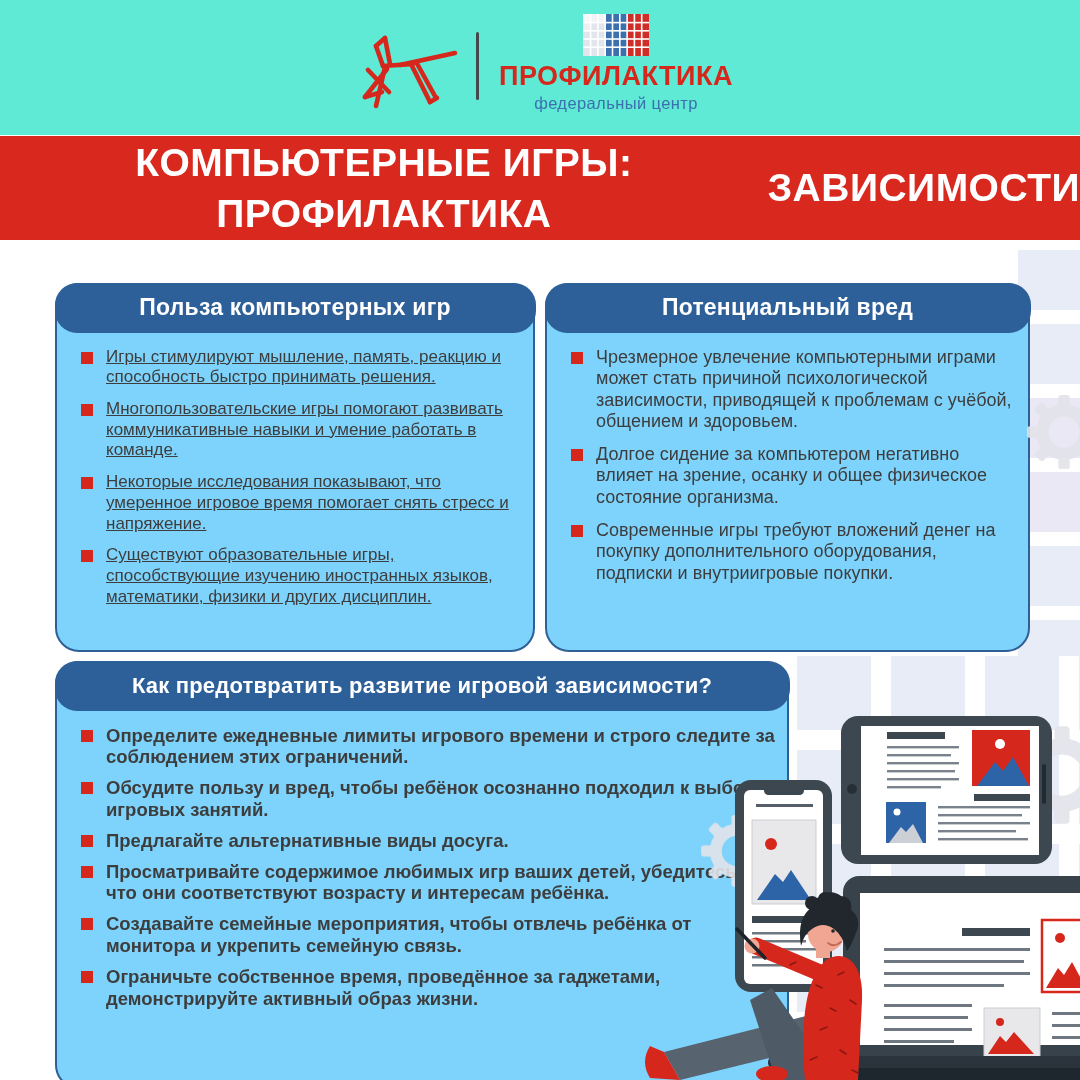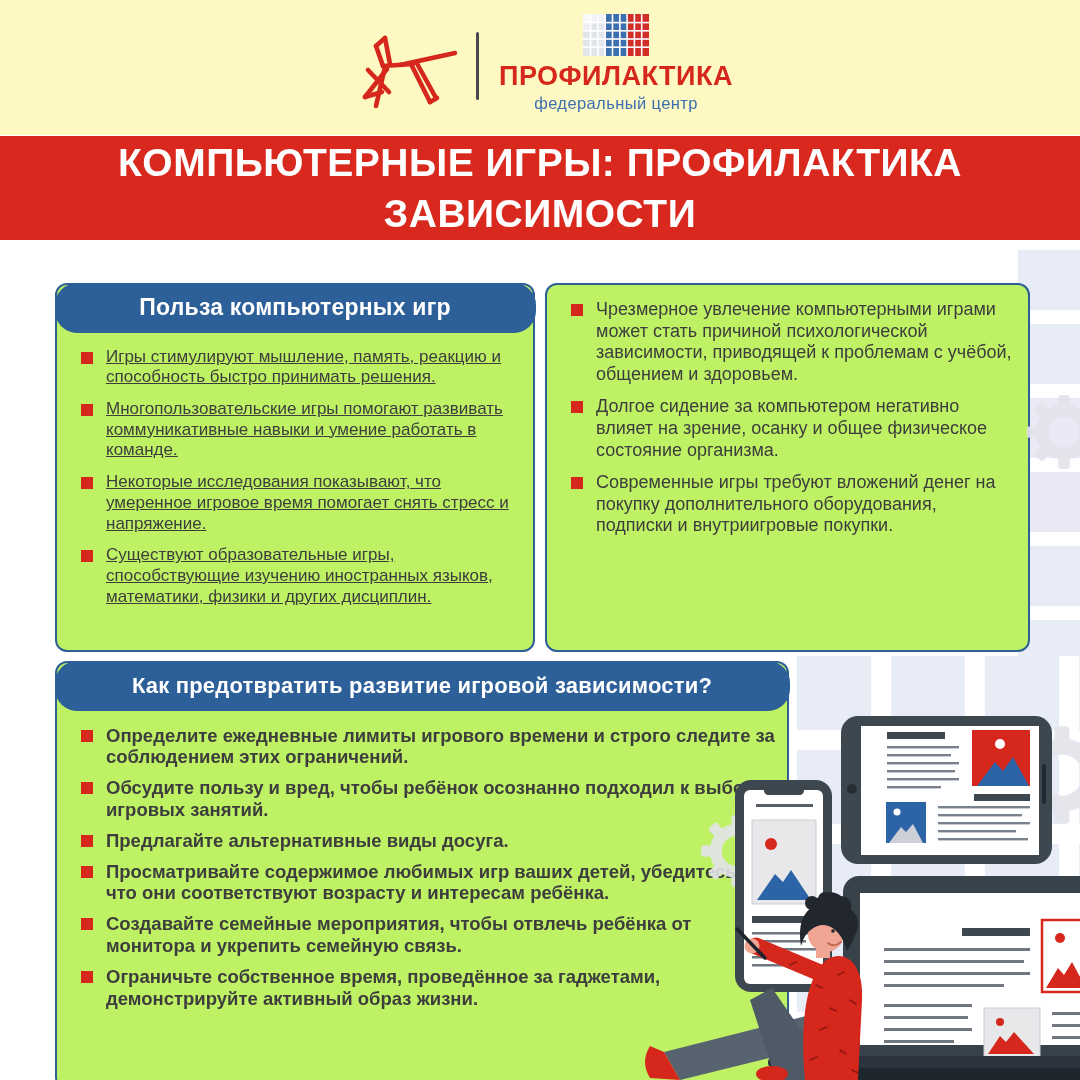--- a/index.html
+++ b/index.html
@@ -1,31 +1,31 @@
 <!DOCTYPE html>
 <html lang="ru"><head>
 <meta charset="utf-8">
 <style>
   html,body{margin:0;padding:0;background:#fff;}
   .poster{
     position:relative;width:1080px;height:1080px;overflow:hidden;background:#ffffff;
     font-family:"Liberation Sans", sans-serif; color:#3d3d3d;
   }
   
-  .top-header{position:absolute;left:0;top:0;width:1080px;height:135px;background:#fef9c3;z-index:3;}
+  .top-header{position:absolute;left:0;top:0;width:1080px;height:135px;background:#5eead4;z-index:3;}
   .brand-svg{position:absolute;left:356px;top:20px;}
   .logo-divider{position:absolute;left:476px;top:32px;width:3px;height:68px;background:#45494d;border-radius:2px;}
   .logo-block{position:absolute;left:498px;top:14px;width:236px;text-align:center;}
   .logo-flag{display:block;margin:0 auto;}
   .logo-title{font-weight:bold;font-size:27px;letter-spacing:.5px;color:#d6271d;margin-top:5px;}
   .logo-subtitle{font-size:16.5px;letter-spacing:.4px;color:#3c6fae;margin-top:2px;}
   
   .banner{
     position:absolute;left:0;top:136px;width:1080px;height:104px;background:#d9291f;z-index:3;
-    display:flex;flex-direction:column;align-items:center;justify-content:center;
+    display:flex;align-items:center;justify-content:center;
     color:#fff;font-weight:bold;font-size:39px;letter-spacing:.5px;line-height:1.32;text-align:center;
   }
   
   .mosaic-col{
     position:absolute;left:1018px;top:250px;width:62px;height:830px;z-index:1;
     background:
       repeating-linear-gradient(180deg, rgba(255,255,255,0) 0 60px, #ffffff 60px 74px),
       repeating-linear-gradient(180deg, #e7ecf7 0 148px, #eae8f4 148px 296px);
   }
   .mosaic-grid{
@@ -34,21 +34,21 @@
       repeating-linear-gradient(90deg, rgba(255,255,255,0) 0 74px, #ffffff 74px 94px),
       repeating-linear-gradient(180deg, rgba(255,255,255,0) 0 74px, #ffffff 74px 94px),
       linear-gradient(#e7ecf7,#e7ecf7);
   }
   .mosaic-stripes{
     position:absolute;left:96px;top:1020px;width:712px;height:60px;z-index:1;
     background:repeating-linear-gradient(90deg,#e4e9f5 0 54px,#ffffff 54px 74px,#eef1f9 74px 128px,#ffffff 128px 148px);
   }
   .bottom-accent{position:absolute;left:128px;top:1073px;width:828px;height:7px;background:#c1d3ef;z-index:2;}
   
-  .card{position:absolute;background:#bef264;border:2.5px solid #2e6096;border-radius:12px;z-index:2;box-sizing:border-box;}
+  .card{position:absolute;background:#7dd3fc;border:2.5px solid #2e6096;border-radius:24px;z-index:2;box-sizing:border-box;}
   .card-header{
     margin:-2.5px -2.5px 0 -2.5px;height:50px;background:#2d5f99;border-radius:22px;
     display:flex;align-items:center;justify-content:center;
     color:#fff;font-weight:bold;font-size:23px;letter-spacing:.2px;
   }
   .card-header.small{font-size:22px;}
   .card-body{padding:14px 10px 0 24px;}
   ul.bullets{list-style:none;margin:0;padding:0;}
   ul.bullets li{display:flex;margin-bottom:11px;}
   .sq{flex:0 0 12px;width:12px;height:12px;background:#d6271d;margin:5px 13px 0 0;}
@@ -137,20 +137,21 @@
           </li>
         <li>
             <span class="sq"></span>
             <span>Существуют образовательные игры, способствующие изучению иностранных языков, математики, физики и других дисциплин.</span>
           </li>
       </ul>
     </div>
   </div>
 
   <div class="card card-harm" style="left:545px;top:283px;width:485px;height:369px;">
+    <div class="card-header">Потенциальный вред</div>
     <div class="card-body">
       <ul class="bullets">
         <li>
             <span class="sq"></span>
             <span>Чрезмерное увлечение компьютерными играми может стать причиной психологической зависимости, приводящей к проблемам с учёбой, общением и здоровьем.</span>
           </li>
         <li>
             <span class="sq"></span>
             <span>Долгое сидение за компьютером негативно влияет на зрение, осанку и общее физическое состояние организма.</span>
           </li>

